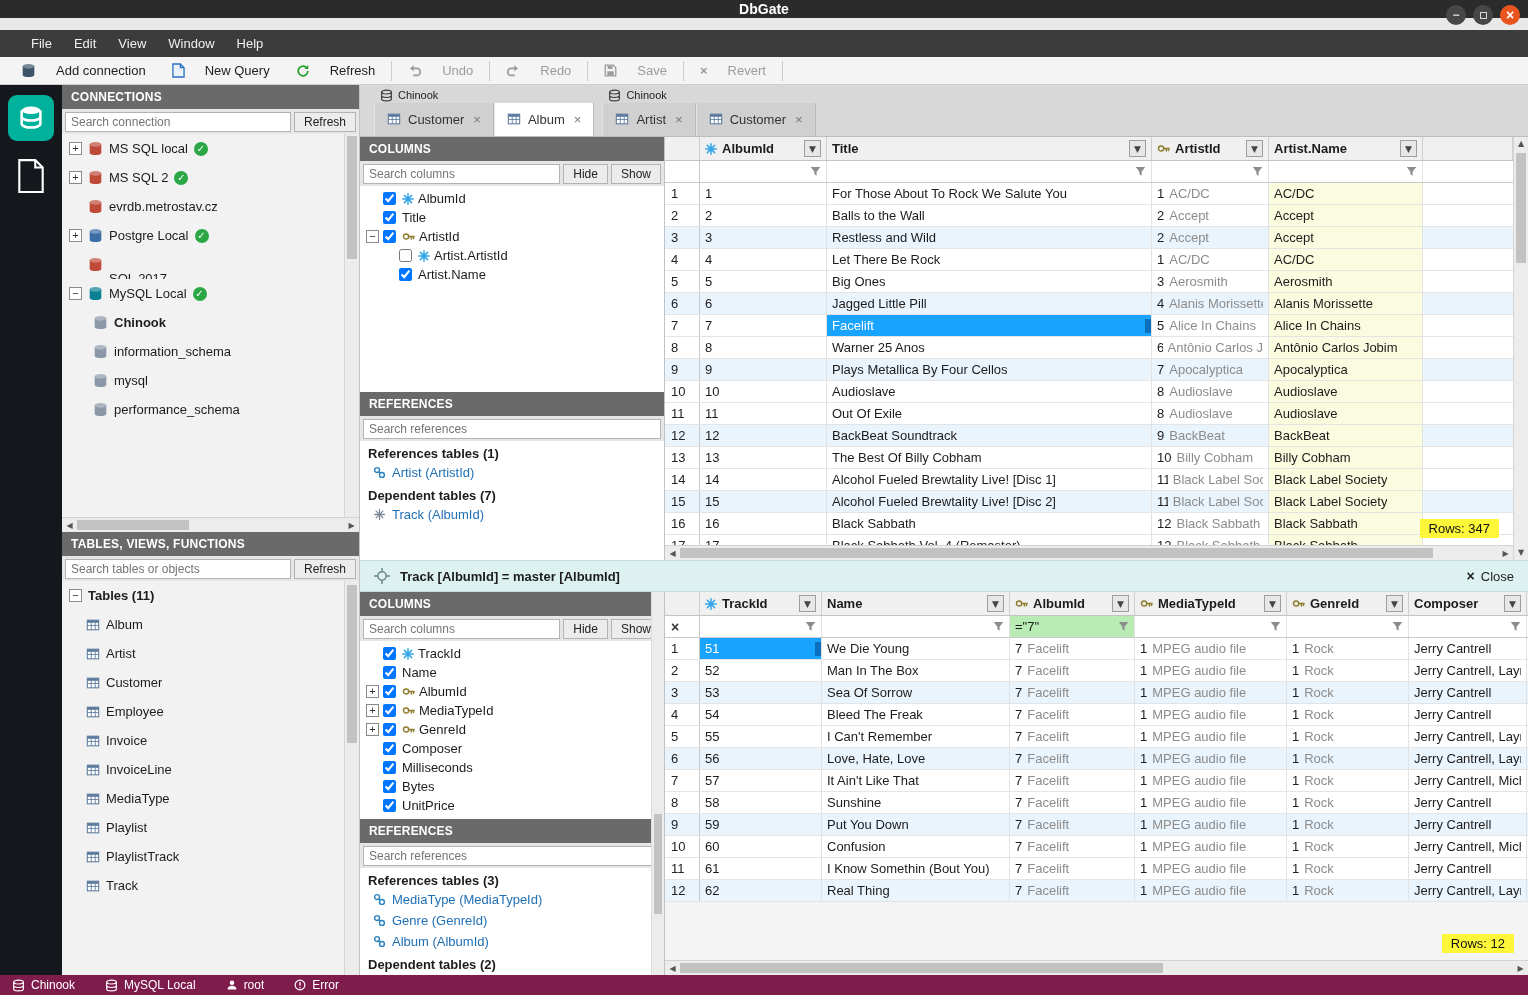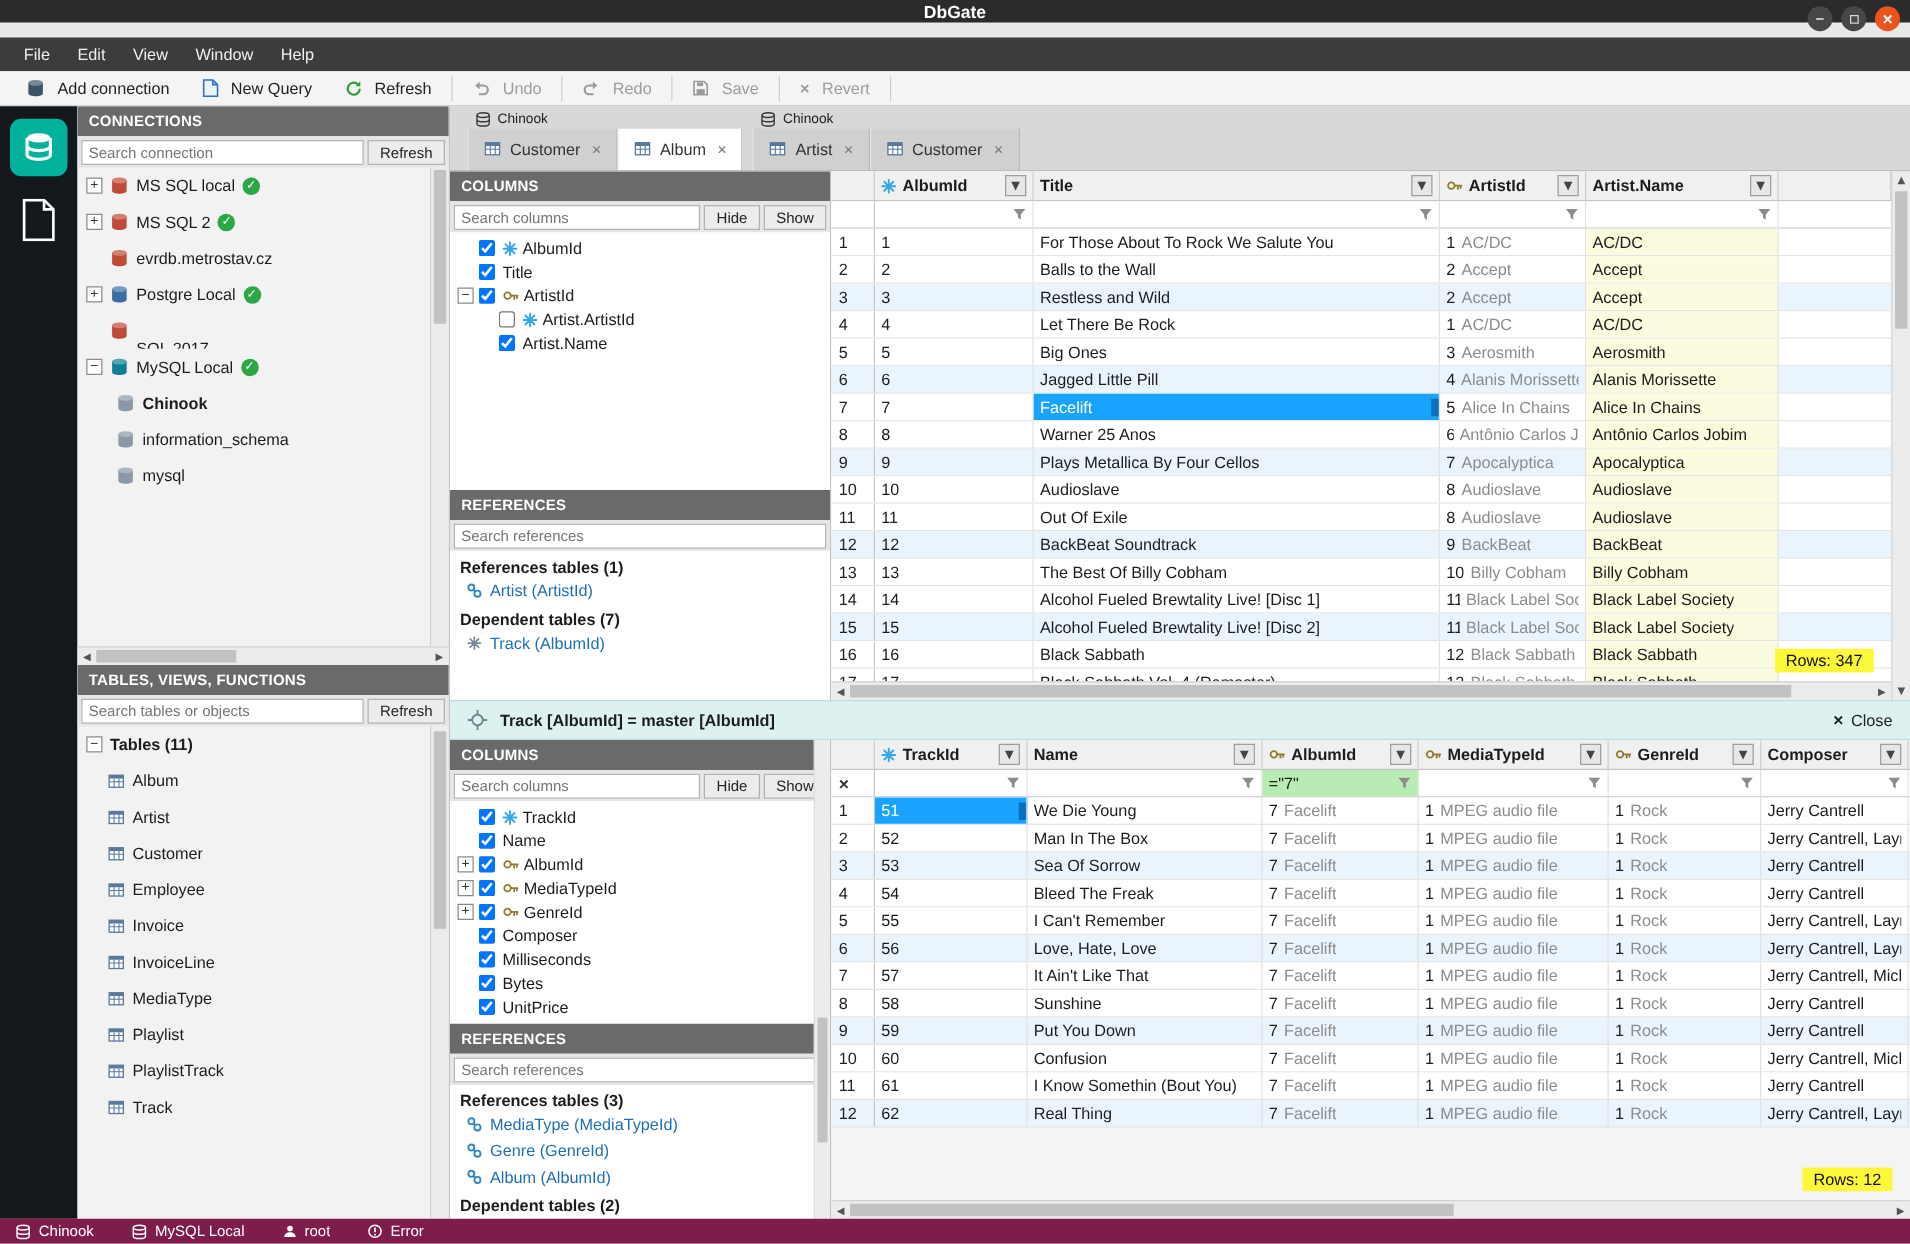--- a/index.html
+++ b/index.html
@@ -9,26 +9,26 @@
   svg{display:block;}
 
   
   .titlebar{position:absolute;left:0;top:0;width:100%;height:18px;background:#2b2b2b;color:#fff;display:flex;align-items:center;justify-content:center;font-weight:bold;font-size:14px;}
   .winbtns{position:absolute;right:8px;top:5px;display:flex;gap:7px;}
   .winbtn{width:20px;height:20px;border-radius:50%;background:#474747;color:#d8d8d8;font-size:12px;display:flex;align-items:center;justify-content:center;line-height:1;}
   .winbtn .sq{width:7px;height:7px;border:1.5px solid #d8d8d8;display:block;}
   .winbtn.close{background:#e9541f;color:#fff;font-size:14px;}
 
   
-  .menubar{position:absolute;left:0;top:30px;width:100%;height:27px;background:#3c3c3c;color:#f0f0f0;display:flex;align-items:center;padding-left:8px;}
+  .menubar{position:absolute;left:0;top:30px;width:100%;height:27px;background:#3c3c3c;color:#f0f0f0;display:flex;align-items:center;padding-left:20px;}
   .menu-item{padding:4px 11px;font-size:13px;}
 
   
   .toolbar{position:absolute;left:0;top:57px;width:100%;height:28px;background:#f4f4f4;border-bottom:1px solid #cfcfcf;display:flex;align-items:center;padding-left:8px;}
-  .tbtn{display:flex;align-items:center;gap:10px;padding:3px 13px;font-size:13px;color:#222;background:none;border:none;font-family:inherit;}
+  .tbtn{display:flex;align-items:center;gap:20px;padding:3px 13px;font-size:13px;color:#222;background:none;border:none;font-family:inherit;}
   .tbtn.disabled{color:#9c9c9c;}
   .tsep{width:1px;height:20px;background:#cdcdcd;margin:0 3px;}
 
   
   .rail{position:absolute;left:0;top:85px;width:62px;height:890px;background:#14181d;}
   .rail-logo{margin:10px auto 0;width:46px;height:46px;background:#00b29b;border-radius:9px;display:flex;align-items:center;justify-content:center;}
   .rail-doc{margin:18px auto 0;width:34px;display:flex;justify-content:center;}
 
   
   .sidebar{position:absolute;left:62px;top:85px;width:298px;height:890px;background:#f2f2f2;border-right:1px solid #c3c3c3;}
@@ -323,20 +323,30 @@
         <div class="side-item child">
           <span class="ic">
             <svg width="15" height="15" viewBox="0 0 16 16">
               <ellipse cx="8" cy="3.6" rx="6.2" ry="2.6" fill="#8a98a8"></ellipse>
               <path d="M1.8 3.6v8.8c0 1.5 2.8 2.6 6.2 2.6s6.2-1.1 6.2-2.6V3.6" fill="#8a98a8"></path>
               <ellipse cx="8" cy="3.4" rx="6.2" ry="2.6" fill="rgba(255,255,255,.3)"></ellipse>
             </svg>
           </span>
           <span style="overflow: hidden;">mysql</span>
         </div>
+        <div class="side-item child">
+          <span class="ic">
+            <svg width="15" height="15" viewBox="0 0 16 16">
+              <ellipse cx="8" cy="3.6" rx="6.2" ry="2.6" fill="#8a98a8"></ellipse>
+              <path d="M1.8 3.6v8.8c0 1.5 2.8 2.6 6.2 2.6s6.2-1.1 6.2-2.6V3.6" fill="#8a98a8"></path>
+              <ellipse cx="8" cy="3.4" rx="6.2" ry="2.6" fill="rgba(255,255,255,.3)"></ellipse>
+            </svg>
+          </span>
+          <span style="overflow: hidden;">performance_schema</span>
+        </div>
       </div>
     <div style="position:relative;height:15px;flex:none;">
       <div class="hscroll">
         <span class="sarr">◀</span>
         <div class="strack">
             <div class="sthumb" style="width:42%"></div>
           </div>
         <span class="sarr">▶</span>
       </div>
     </div>

